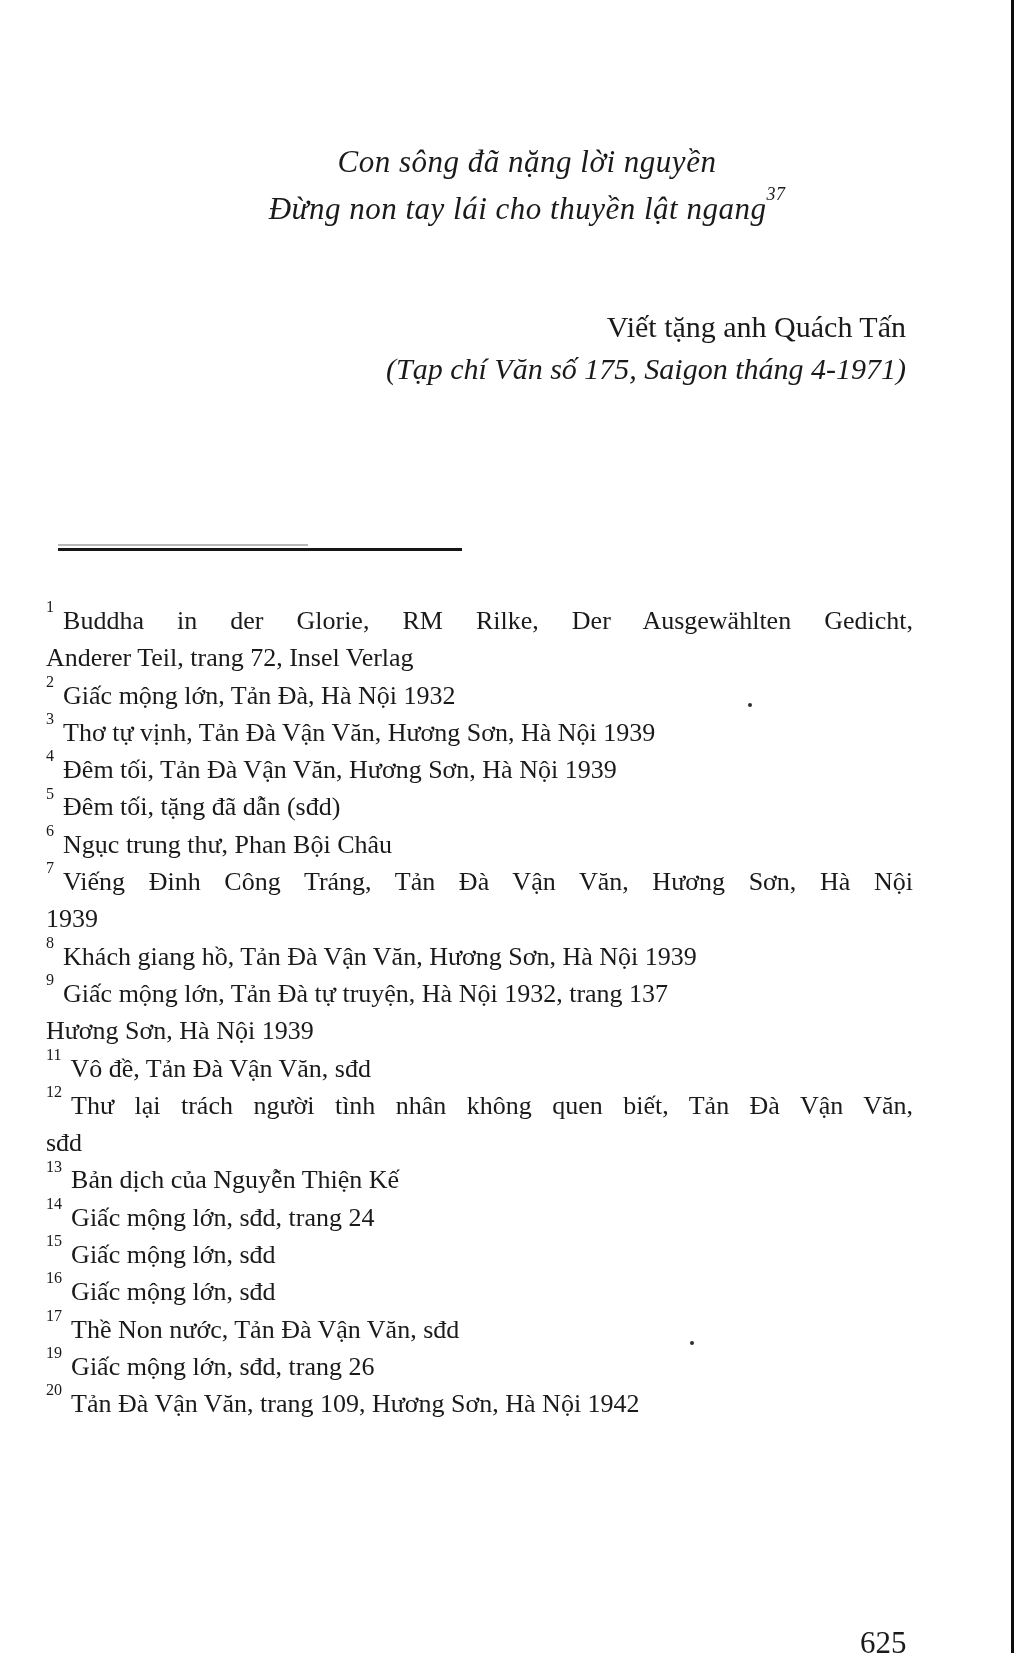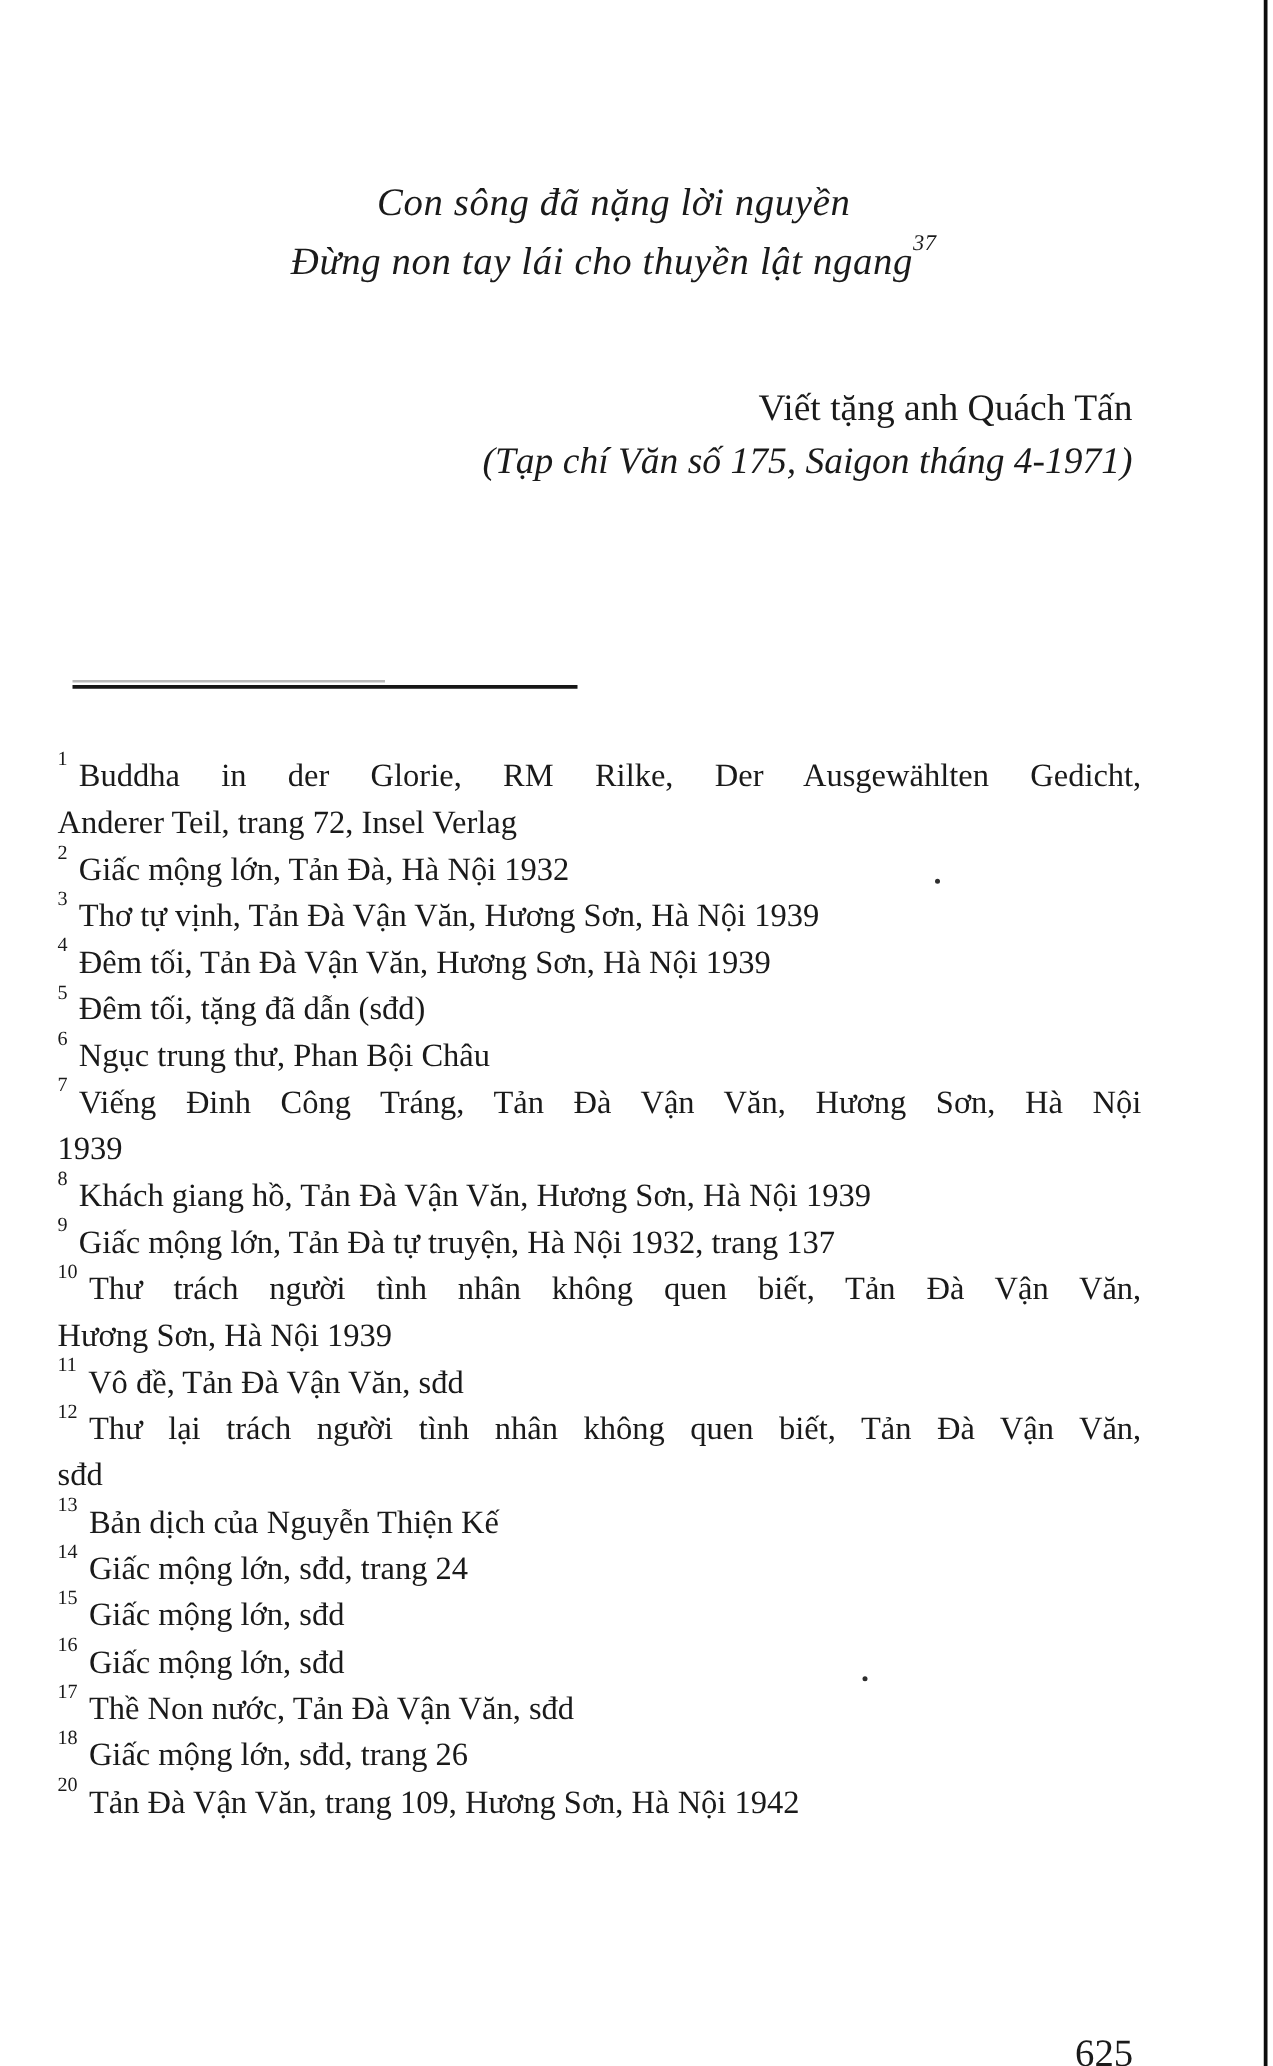--- a/index.html
+++ b/index.html
@@ -25,20 +25,21 @@
   .poem {
     position: absolute;
     top: 138px;
     left: 0;
     width: 982px;
     text-align: center;
     font-style: italic;
     font-size: 31px;
     line-height: 47px;
     letter-spacing: 0.5px;
+    padding-left: 36px;
   }
   .poem sup.ref {
     font-size: 0.58em;
     position: relative;
     top: -0.45em;
     line-height: 0;
   }
   
   .dedication {
     position: absolute;
@@ -136,31 +137,30 @@
     <div class="fn-line"><span>Anderer Teil, trang 72, Insel Verlag</span></div>
     <div class="fn-line"><sup class="fn-marker">2</sup><span>Giấc mộng lớn, Tản Đà, Hà Nội 1932</span></div>
     <div class="fn-line"><sup class="fn-marker">3</sup><span>Thơ tự vịnh, Tản Đà Vận Văn, Hương Sơn, Hà Nội 1939</span></div>
     <div class="fn-line"><sup class="fn-marker">4</sup><span>Đêm tối, Tản Đà Vận Văn, Hương Sơn, Hà Nội 1939</span></div>
     <div class="fn-line"><sup class="fn-marker">5</sup><span>Đêm tối, tặng đã dẫn (sđd)</span></div>
     <div class="fn-line"><sup class="fn-marker">6</sup><span>Ngục trung thư, Phan Bội Châu</span></div>
     <div class="fn-line jl"><sup class="fn-marker">7</sup><span>Viếng Đinh Công Tráng, Tản Đà Vận Văn, Hương Sơn, Hà Nội</span></div>
     <div class="fn-line"><span>1939</span></div>
     <div class="fn-line"><sup class="fn-marker">8</sup><span>Khách giang hồ, Tản Đà Vận Văn, Hương Sơn, Hà Nội 1939</span></div>
     <div class="fn-line"><sup class="fn-marker">9</sup><span>Giấc mộng lớn, Tản Đà tự truyện, Hà Nội 1932, trang 137</span></div>
-    <div class="fn-line jl"><sup class="fn-marker">10</sup><span>Thư trách người tình nhân không quen biết, Tản Đà Vận Văn,</span></div>
     <div class="fn-line"><span>Hương Sơn, Hà Nội 1939</span></div>
     <div class="fn-line"><sup class="fn-marker">11</sup><span>Vô đề, Tản Đà Vận Văn, sđd</span></div>
     <div class="fn-line jl"><sup class="fn-marker">12</sup><span>Thư lại trách người tình nhân không quen biết, Tản Đà Vận Văn,</span></div>
     <div class="fn-line"><span>sđd</span></div>
     <div class="fn-line"><sup class="fn-marker">13</sup><span>Bản dịch của Nguyễn Thiện Kế</span></div>
     <div class="fn-line"><sup class="fn-marker">14</sup><span>Giấc mộng lớn, sđd, trang 24</span></div>
     <div class="fn-line"><sup class="fn-marker">15</sup><span>Giấc mộng lớn, sđd</span></div>
     <div class="fn-line"><sup class="fn-marker">16</sup><span>Giấc mộng lớn, sđd</span></div>
     <div class="fn-line"><sup class="fn-marker">17</sup><span>Thề Non nước, Tản Đà Vận Văn, sđd</span></div>
-    <div class="fn-line"><sup class="fn-marker">18</sup><span>Giấc mộng lớn, sđd, trang 26</span></div>
+    <div class="fn-line"><sup class="fn-marker">19</sup><span>Giấc mộng lớn, sđd, trang 26</span></div>
     <div class="fn-line"><sup class="fn-marker">20</sup><span>Tản Đà Vận Văn, trang 109, Hương Sơn, Hà Nội 1942</span></div>
   </div>
 
   <div class="speck" id="speck-1"></div>
   <div class="speck" id="speck-2"></div>
 
   <div class="page-number">625</div>
 
 </div>
 

